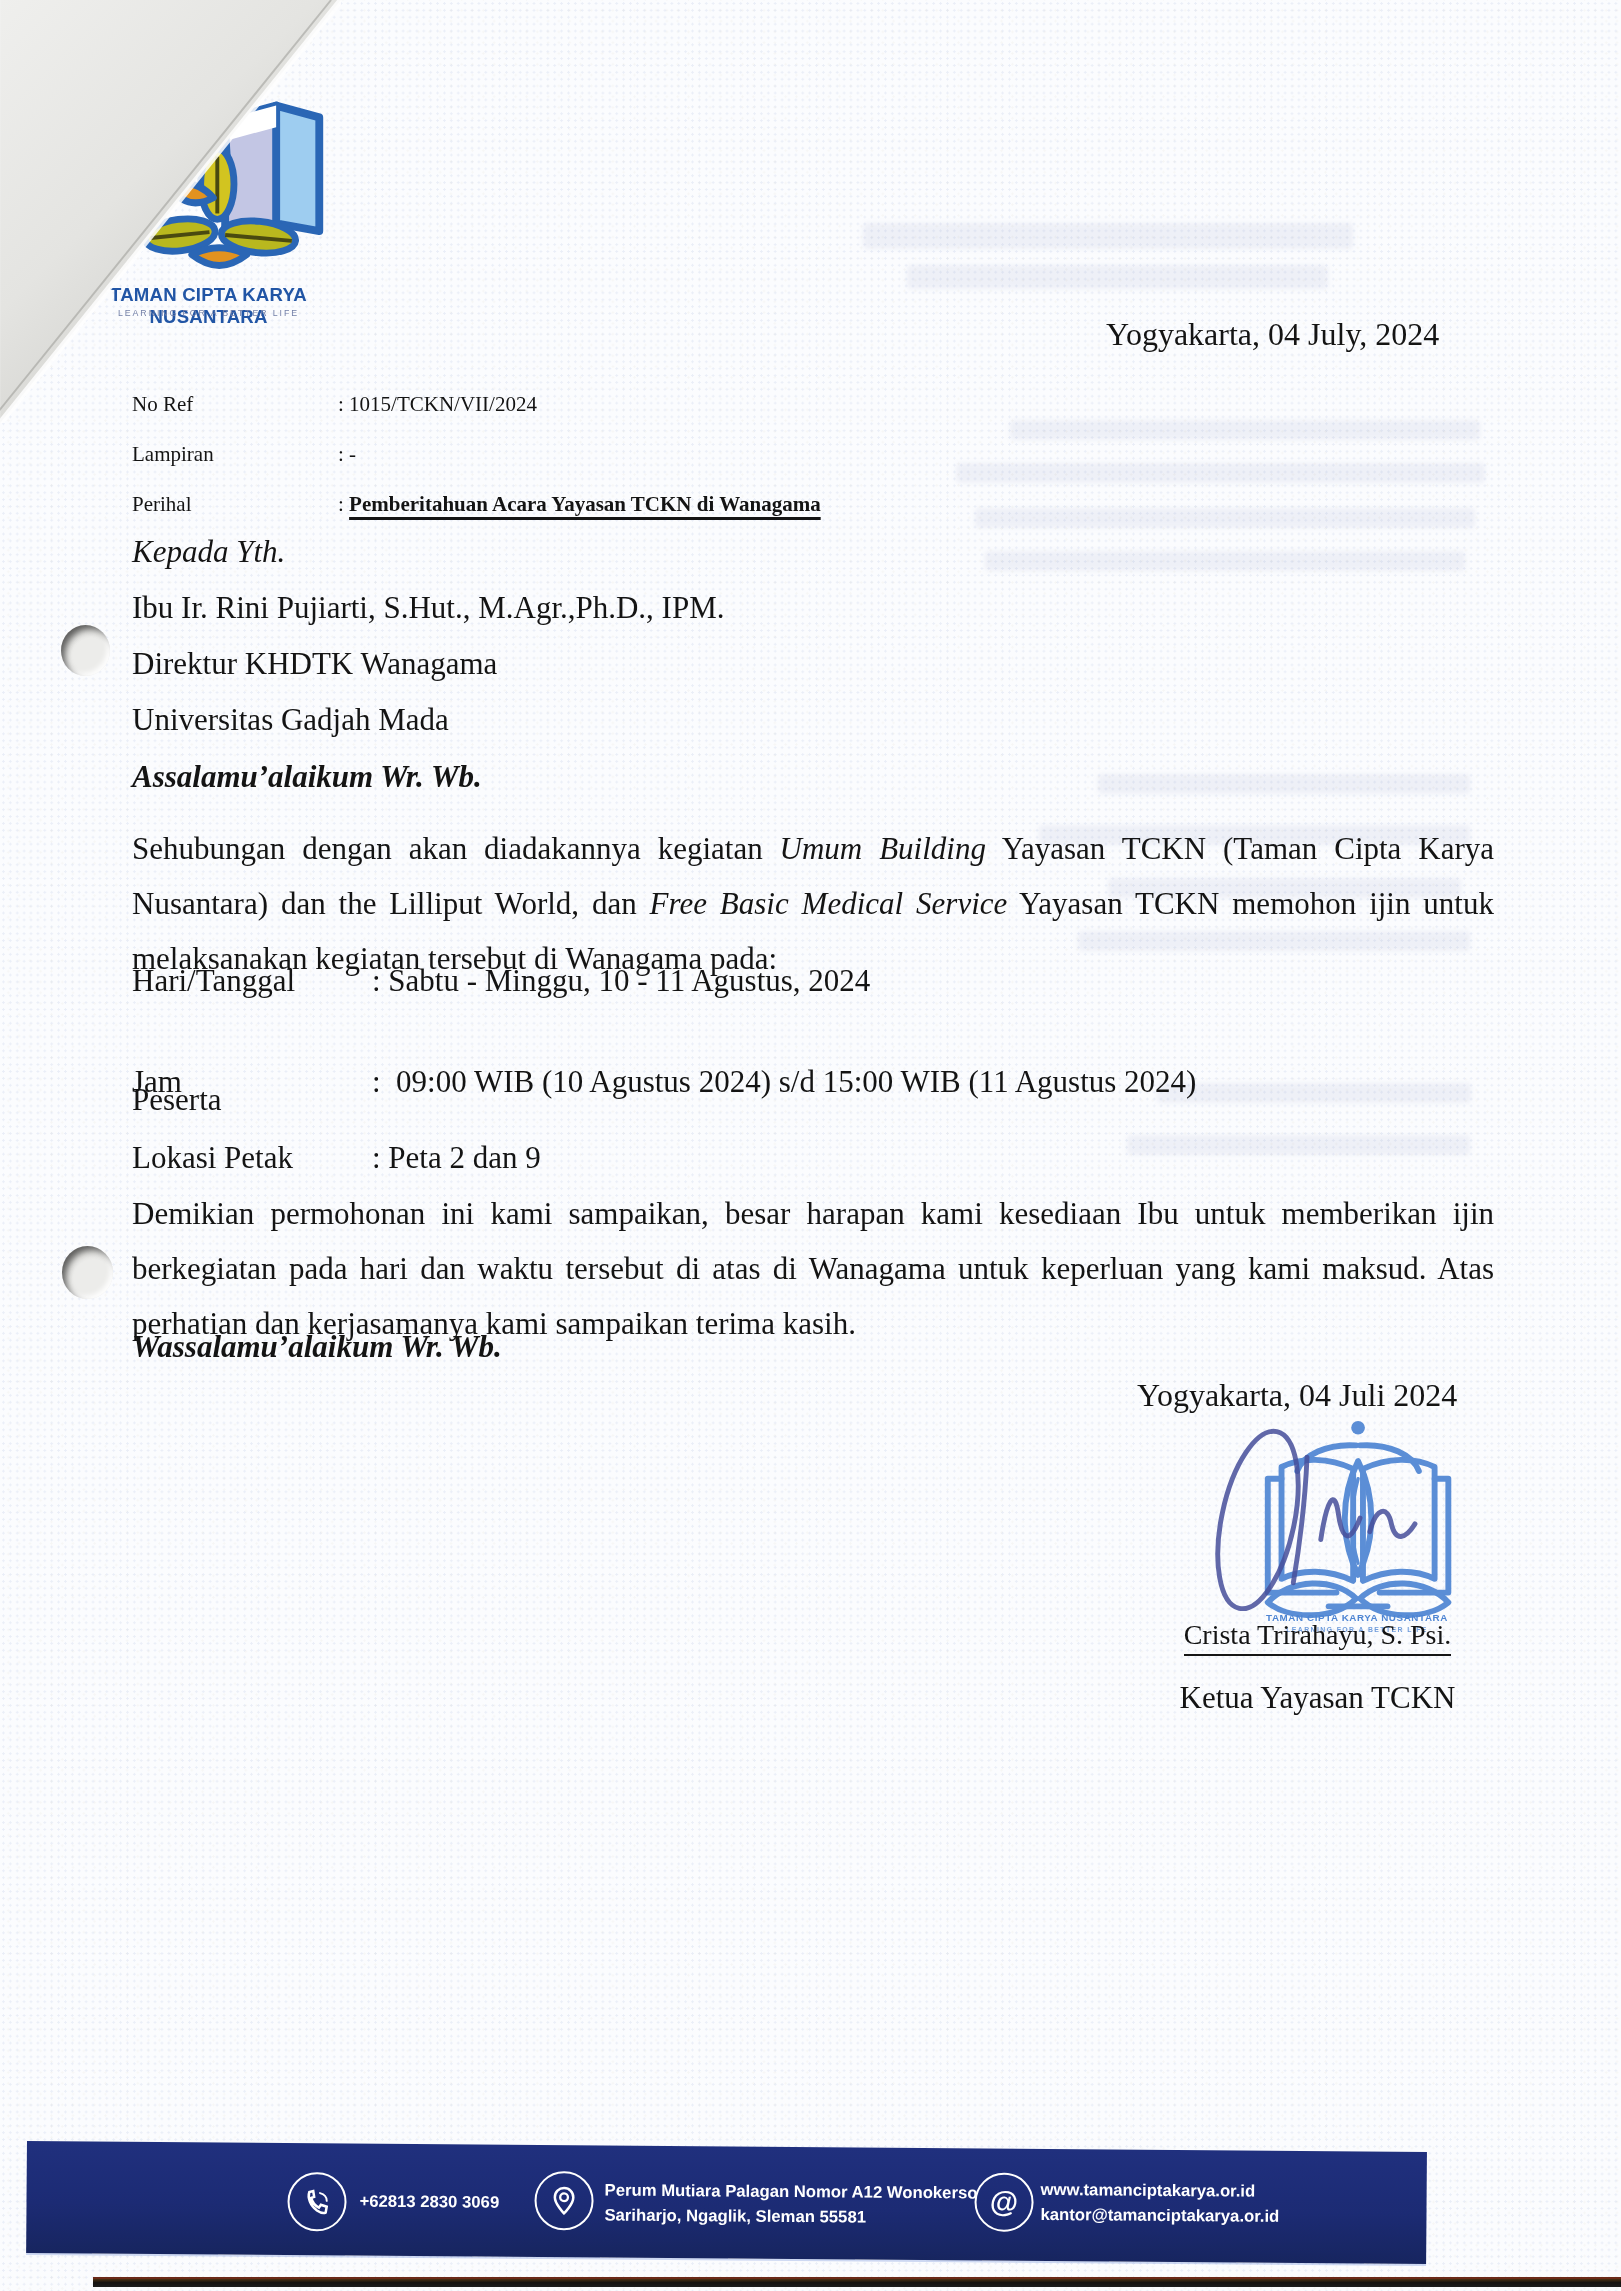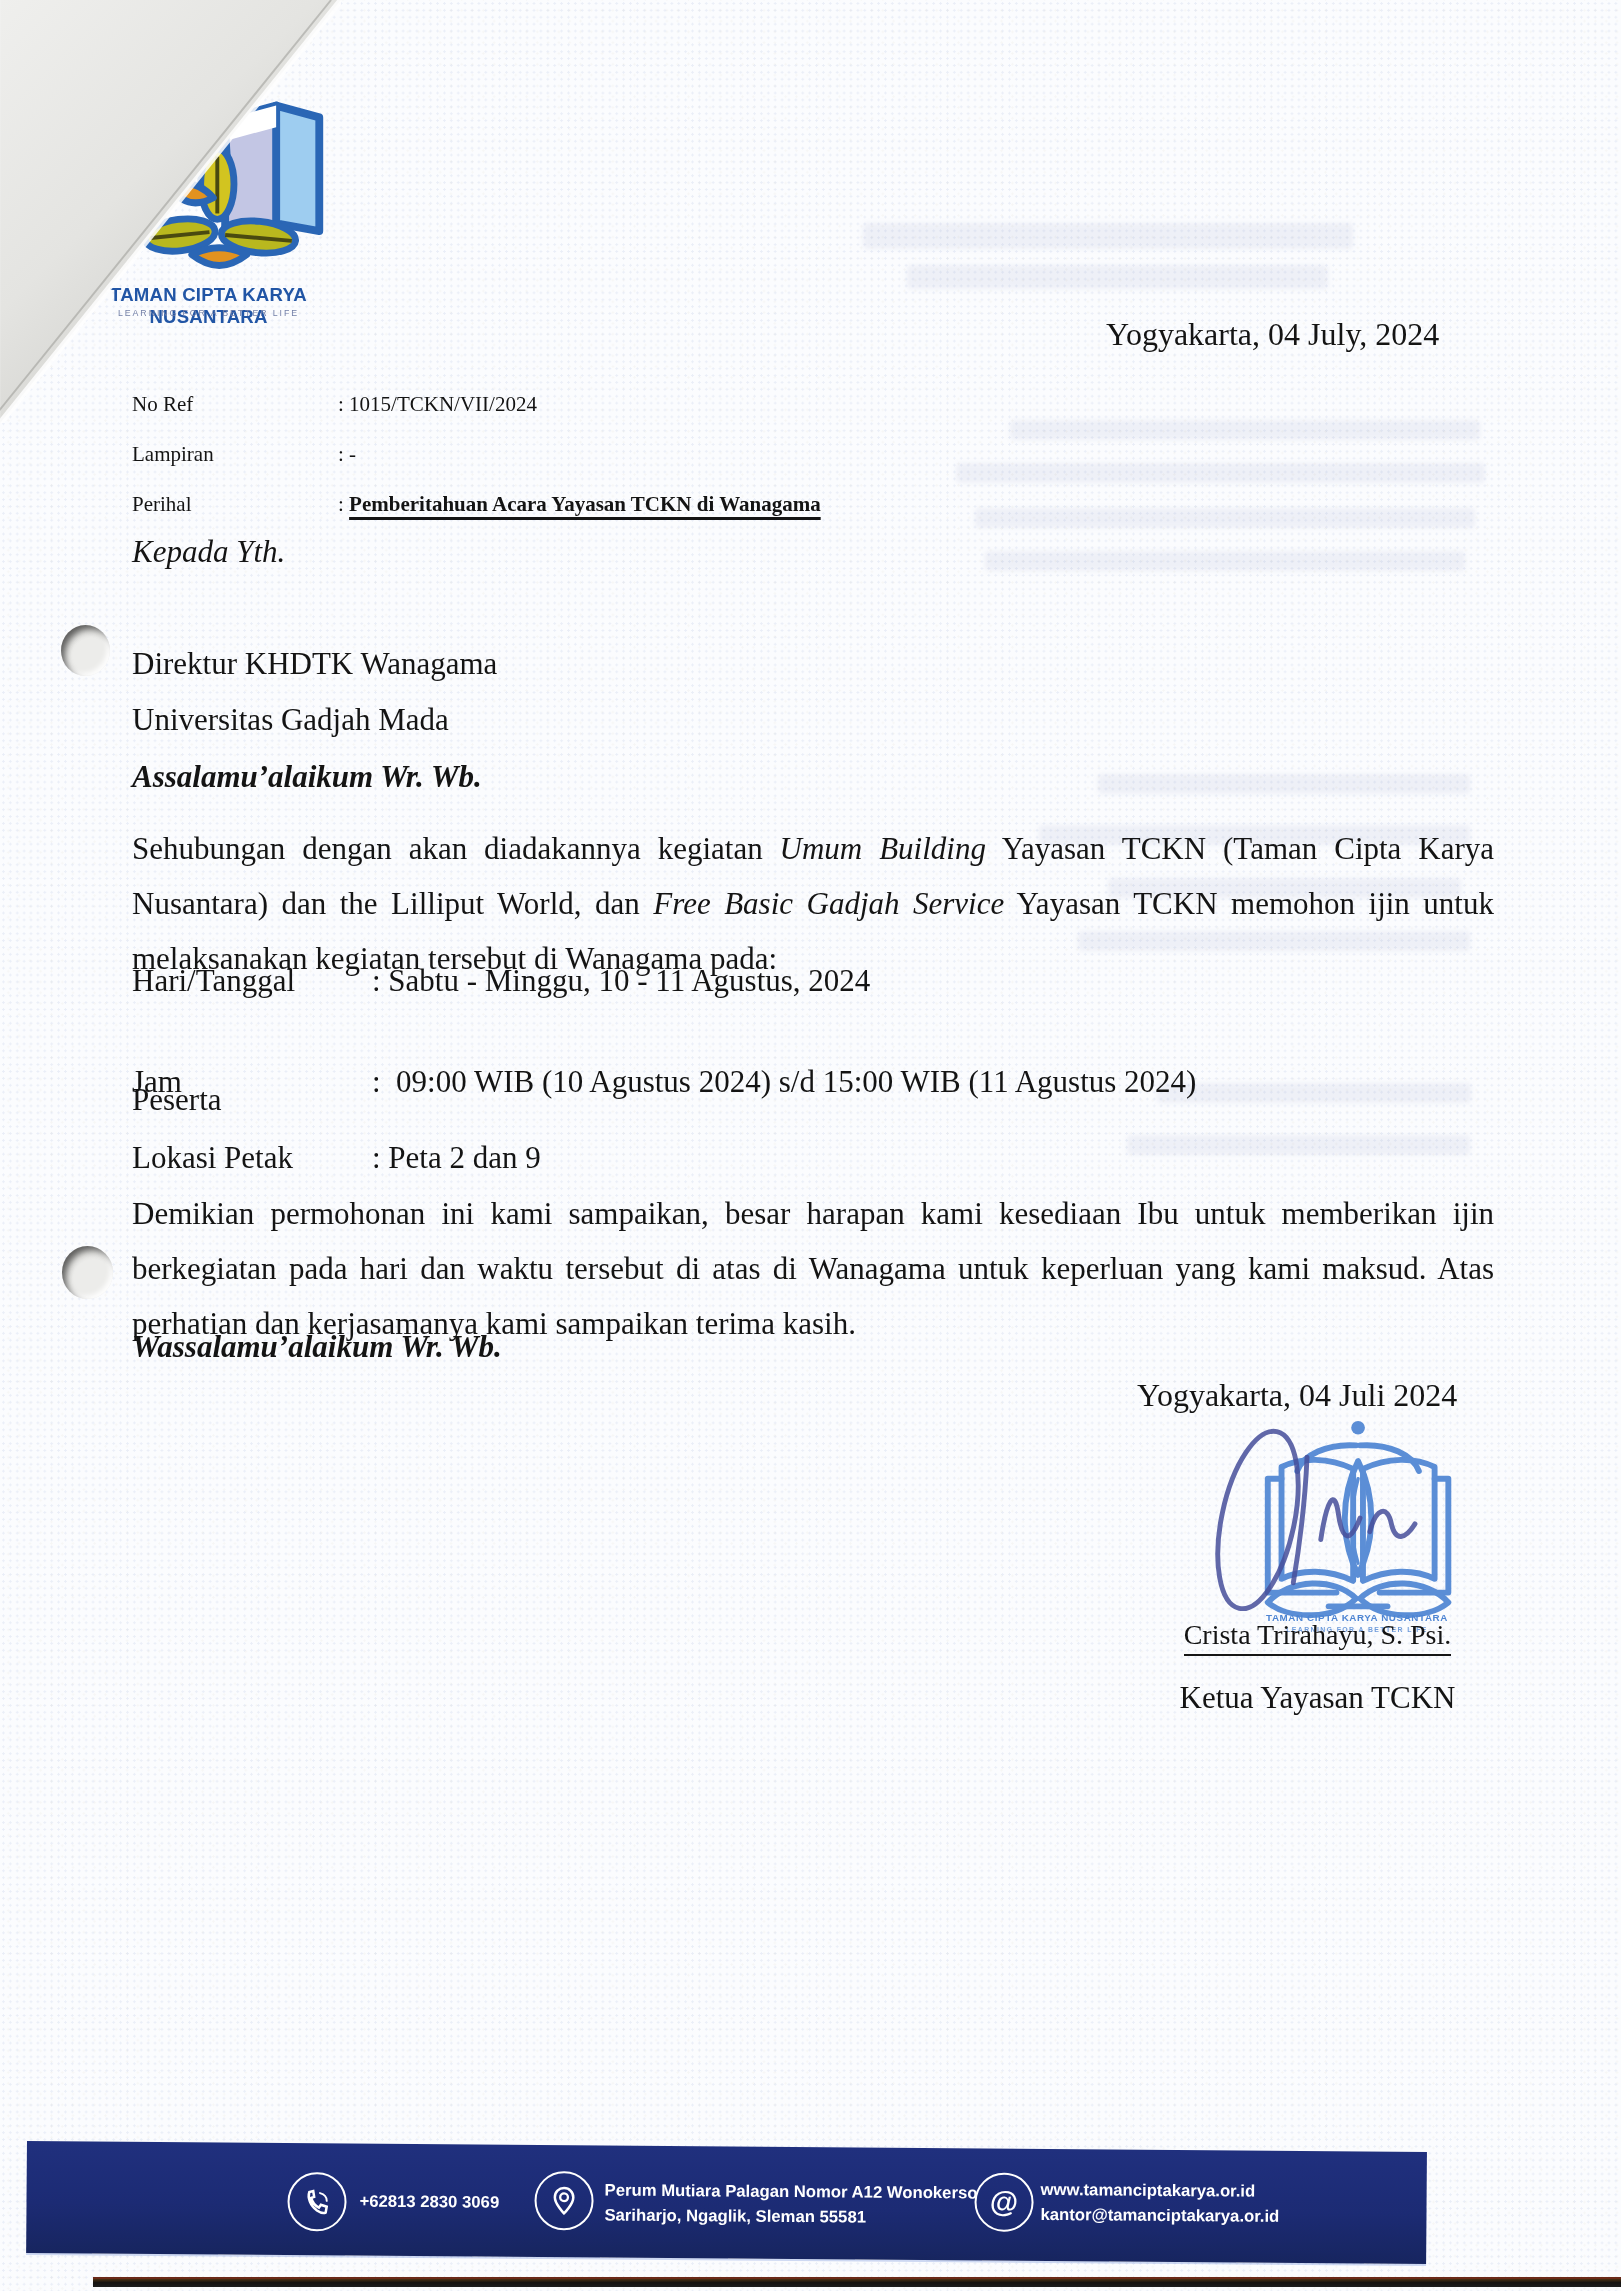--- a/index.html
+++ b/index.html
@@ -129,27 +129,28 @@
     <span class="ref-label">Lampiran</span>
     <span class="val">: -</span>
   </div>
   <div class="ref-row" style="top:468px;">
     <span class="ref-label">Perihal</span>
     <span class="val">: </span>
     <span class="subject">Pemberitahuan Acara Yayasan TCKN di Wanagama</span>
   </div>
 
   <div class="rec-line" style="top:534px;font-style:italic;">Kepada Yth.</div>
+  <div class="rec-line" style="top:590px;">Ibu Ir. Rini Pujiarti, S.Hut., M.Agr.,Ph.D., IPM.</div>
   <div class="rec-line" style="top:646px;">Direktur KHDTK Wanagama</div>
   <div class="rec-line" style="top:702px;">Universitas Gadjah Mada</div>
 
   <div class="rec-line bold-italic" style="top:759px;">Assalamu’alaikum Wr. Wb.</div>
 
   <div class="para" style="top:821px;">
-    <span>Sehubungan dengan akan diadakannya kegiatan </span><span class="em">Umum Building</span><span> Yayasan TCKN (Taman Cipta Karya Nusantara) dan the Lilliput World, dan </span><span class="em">Free Basic Gadjah Service</span><span> Yayasan TCKN memohon ijin untuk melaksanakan kegiatan tersebut di Wanagama pada:</span>
+    <span>Sehubungan dengan akan diadakannya kegiatan </span><span class="em">Umum Building</span><span> Yayasan TCKN (Taman Cipta Karya Nusantara) dan the Lilliput World, dan </span><span class="em">Free Basic Medical Service</span><span> Yayasan TCKN memohon ijin untuk melaksanakan kegiatan tersebut di Wanagama pada:</span>
   </div>
 
   <div class="detail-row" style="top:963px;">
     <span class="detail-label">Hari/Tanggal</span>
     <span class="val">: Sabtu - Minggu, 10 - 11 Agustus, 2024</span>
   </div>
   <div class="detail-row" style="top:1056px;margin-top:8px;">
     <span class="detail-label">Jam</span>
     <span class="val">:  09:00 WIB (10 Agustus 2024) s/d 15:00 WIB (11 Agustus 2024)</span>
   </div>

